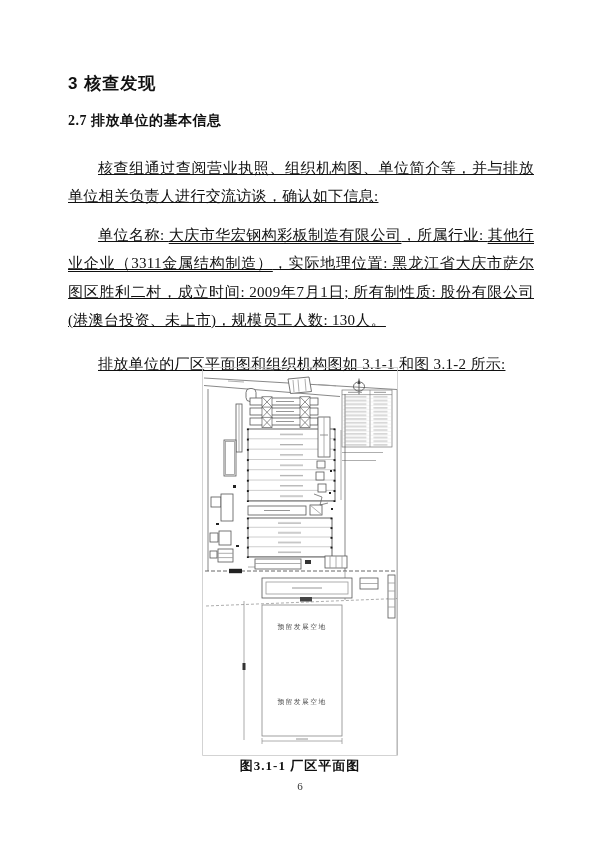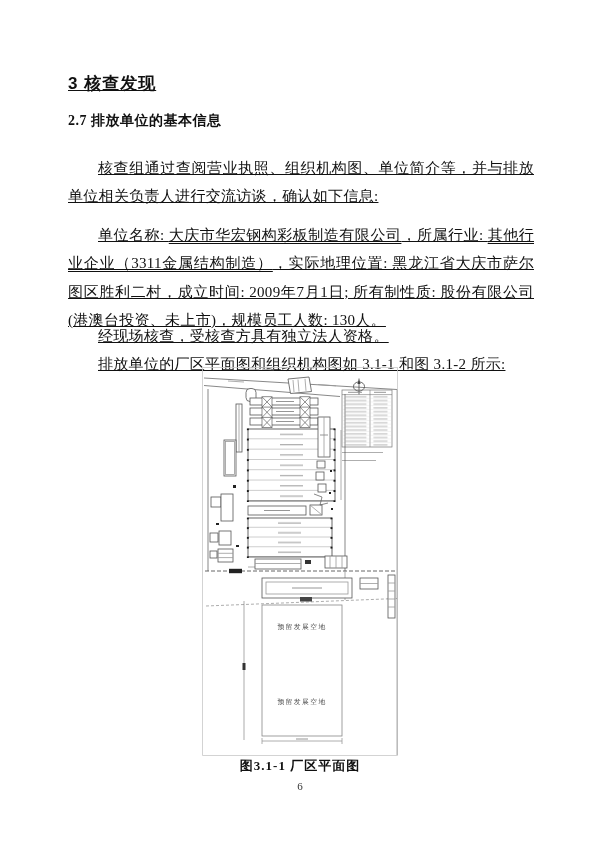--- a/index.html
+++ b/index.html
@@ -4,21 +4,21 @@
 <style>
   html,body{margin:0;padding:0;background:#ffffff;}
   .page{
     position:relative; width:600px; height:848px; background:#ffffff;
     font-family:"Liberation Serif","DejaVu Serif",serif; color:#111;
     overflow:hidden;
   }
   .h1{
     position:absolute; left:68px; top:72px; width:470px;
     font-family:"Liberation Sans","DejaVu Sans",sans-serif;
-    font-size:17px; font-weight:bold; letter-spacing:1px;text-decoration:underline;
+    font-size:17px; font-weight:bold; letter-spacing:1px;
   }
   .h2{
     position:absolute; left:68px; top:112px; width:470px;
     font-size:14px; font-weight:bold; letter-spacing:0.5px;
   }
   .para{
     position:absolute; left:68px; width:466px;
     font-size:15px; line-height:28.3px; letter-spacing:0.3px;
     text-align:justify; text-justify:inter-ideograph;
   }
@@ -43,21 +43,20 @@
 
 <div class="page">
 
   <div class="h1">3 核查发现</div>
   <div class="h2">2.7 排放单位的基本信息</div>
 
   <p class="para indent" style="top:139px;"><span>核查组通过查阅营业执照、组织机构图、单位简介等，并与排放单位相关负责人进行交流访谈，确认如下信息:</span></p>
 
   <p class="para indent" style="top:195px;margin-top:26px;"><span>单位名称: </span><span class="u">大庆市华宏钢构彩板制造有限公司</span><span>，所属行业: </span><span class="u">其他行业企业（3311金属结构制造）</span><span>，实际地理位置: 黑龙江省大庆市萨尔图区胜利二村，成立时间: 2009年7月1日; 所有制性质: 股份有限公司(港澳台投资、未上市)，规模员工人数: 130人。</span></p>
 
-  <p class="para indent" style="top:307px;"><span>经现场核查，受核查方具有独立法人资格。</span></p>
 
   <p class="para indent" style="top:335px;"><span>排放单位的厂区平面图和组织机构图如 3.1-1 和图 3.1-2 所示:</span></p>
 
   <div class="figure">
     <svg width="196" height="389" viewBox="202 367 196 389" xmlns="http://www.w3.org/2000/svg">
       <defs>
         <pattern id="bandA" x="248" y="429" width="87" height="10.3" patternUnits="userSpaceOnUse">
           <line x1="0" y1="10.3" x2="87" y2="10.3" stroke="#555" stroke-width="0.6"></line>
           <line x1="32" y1="5.4" x2="55" y2="5.4" stroke="#8a8a8a" stroke-width="0.9"></line>
         </pattern>

